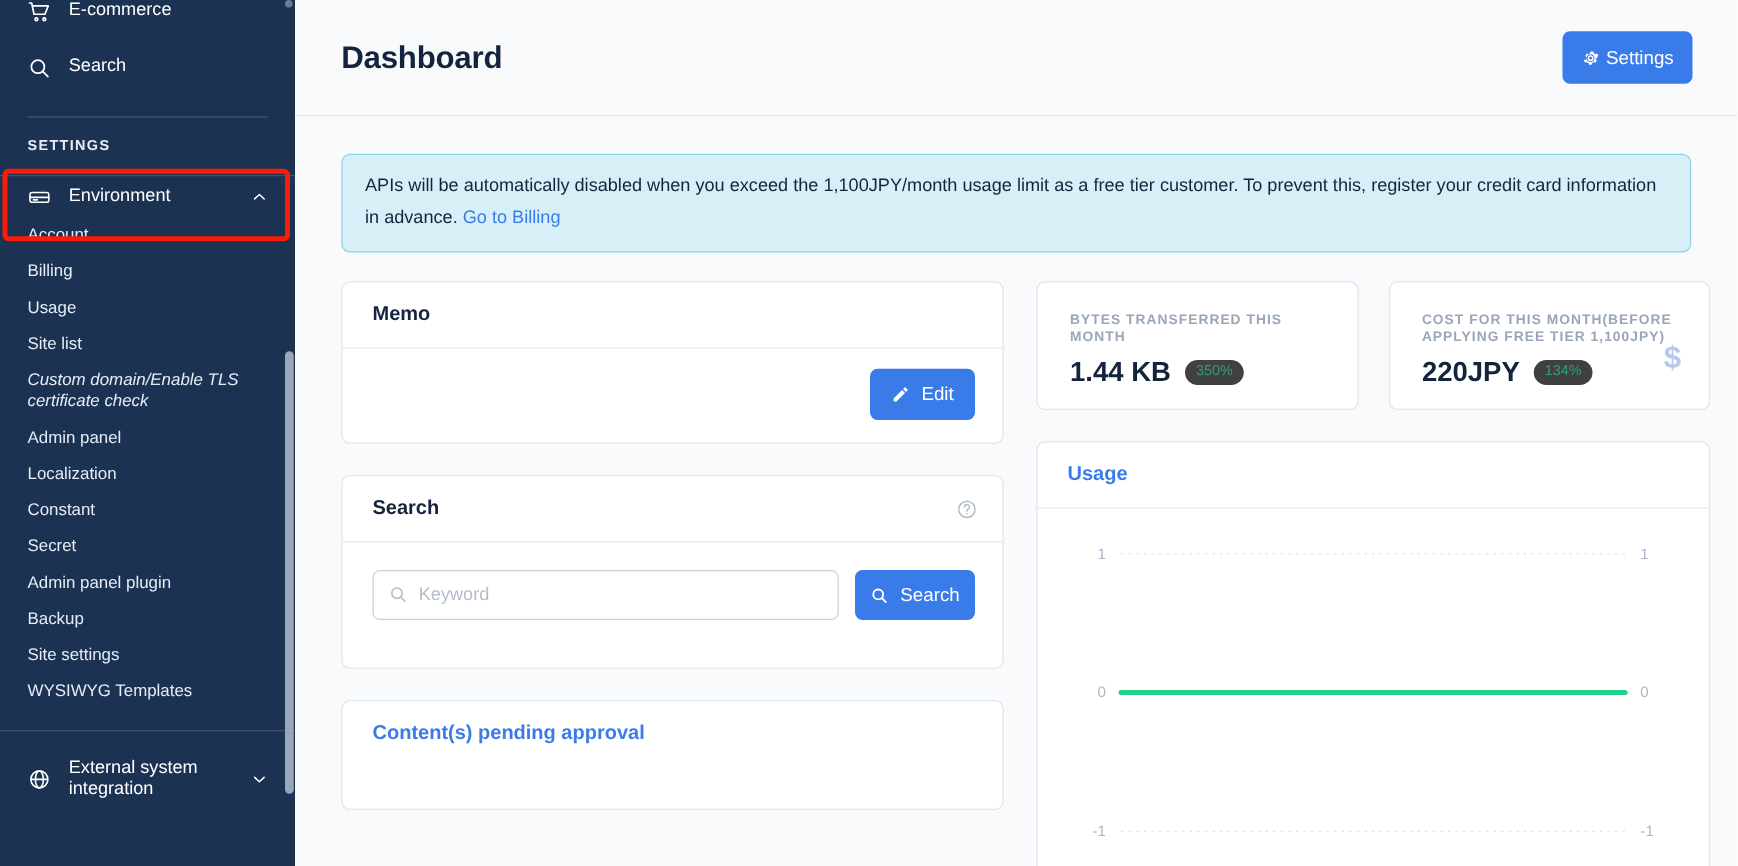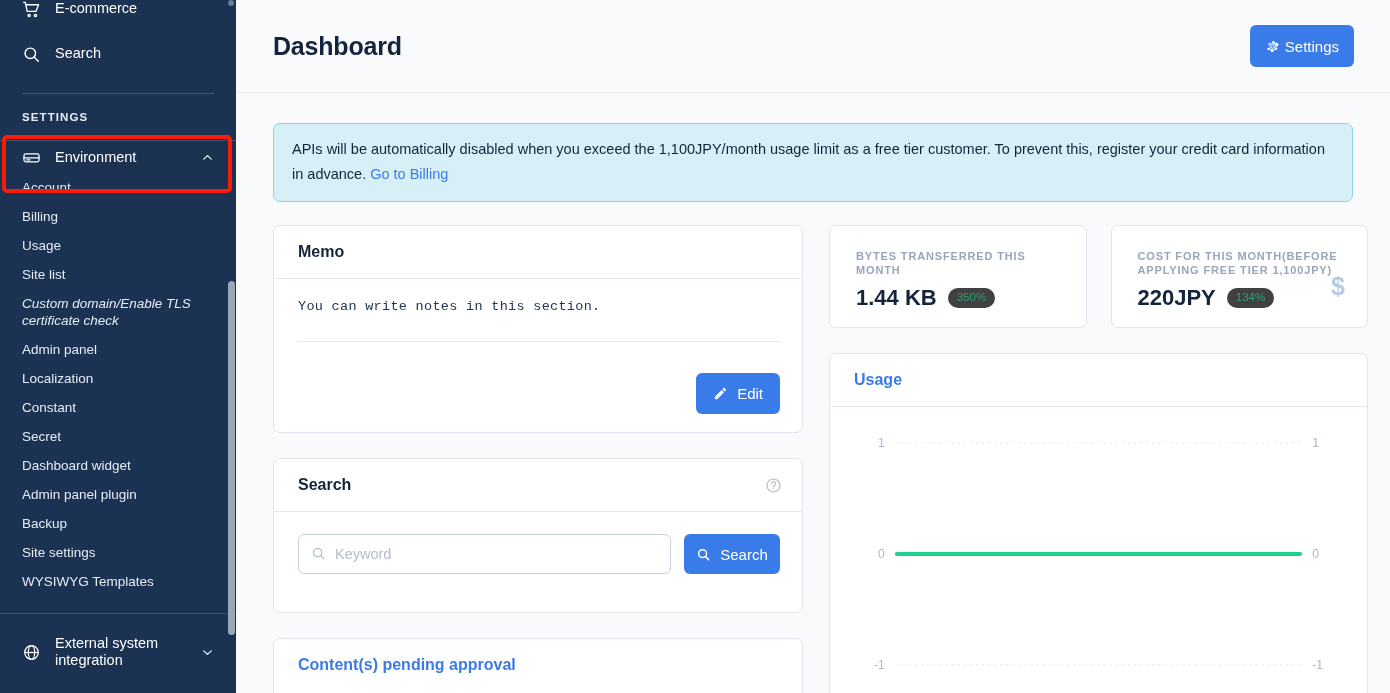--- a/index.html
+++ b/index.html
@@ -264,21 +264,20 @@
     </div>
 
     <div class="sub-item">Billing</div>
     <div class="sub-item">Usage</div>
     <div class="sub-item">Site list</div>
     <div class="sub-item wrap2">Custom domain/Enable TLS certificate check</div>
     <div class="sub-item">Admin panel</div>
     <div class="sub-item">Localization</div>
     <div class="sub-item">Constant</div>
     <div class="sub-item">Secret</div>
-    <div class="sub-item">Dashboard widget</div>
     <div class="sub-item">Admin panel plugin</div>
     <div class="sub-item">Backup</div>
     <div class="sub-item">Site settings</div>
     <div class="sub-item">WYSIWYG Templates</div>
 
     <div class="grp-divider"></div>
 
     <div class="grp-head bottom">
       <span class="nav-ico">
         <svg viewBox="0 0 24 24" fill="none" stroke="#ffffff" stroke-width="1.6">
@@ -321,24 +320,20 @@
         <a href="#">Go to Billing</a>
       </div>
 
       <div id="cols">
 
         <div id="col-left">
 
           <div class="card">
             <div class="card-head">
               <div class="card-title">Memo</div>
-            </div>
-            <div class="memo-body">
-              <div class="memo-text">You can write notes in this section.</div>
-              <div class="memo-sep"></div>
             </div>
             <div class="memo-foot">
               <button class="btn-blue">
                 <span>
                   <svg viewBox="0 0 24 24" fill="#ffffff">
                     <path d="M3 17.3V21h3.7L17.6 10.1l-3.7-3.7L3 17.3zM20.7 7.04a1 1 0 0 0 0-1.41l-2.33-2.33a1 1 0 0 0-1.41 0l-1.83 1.83 3.74 3.74 1.83-1.83z"></path>
                   </svg>
                 </span>
                 <span>Edit</span>
               </button>

